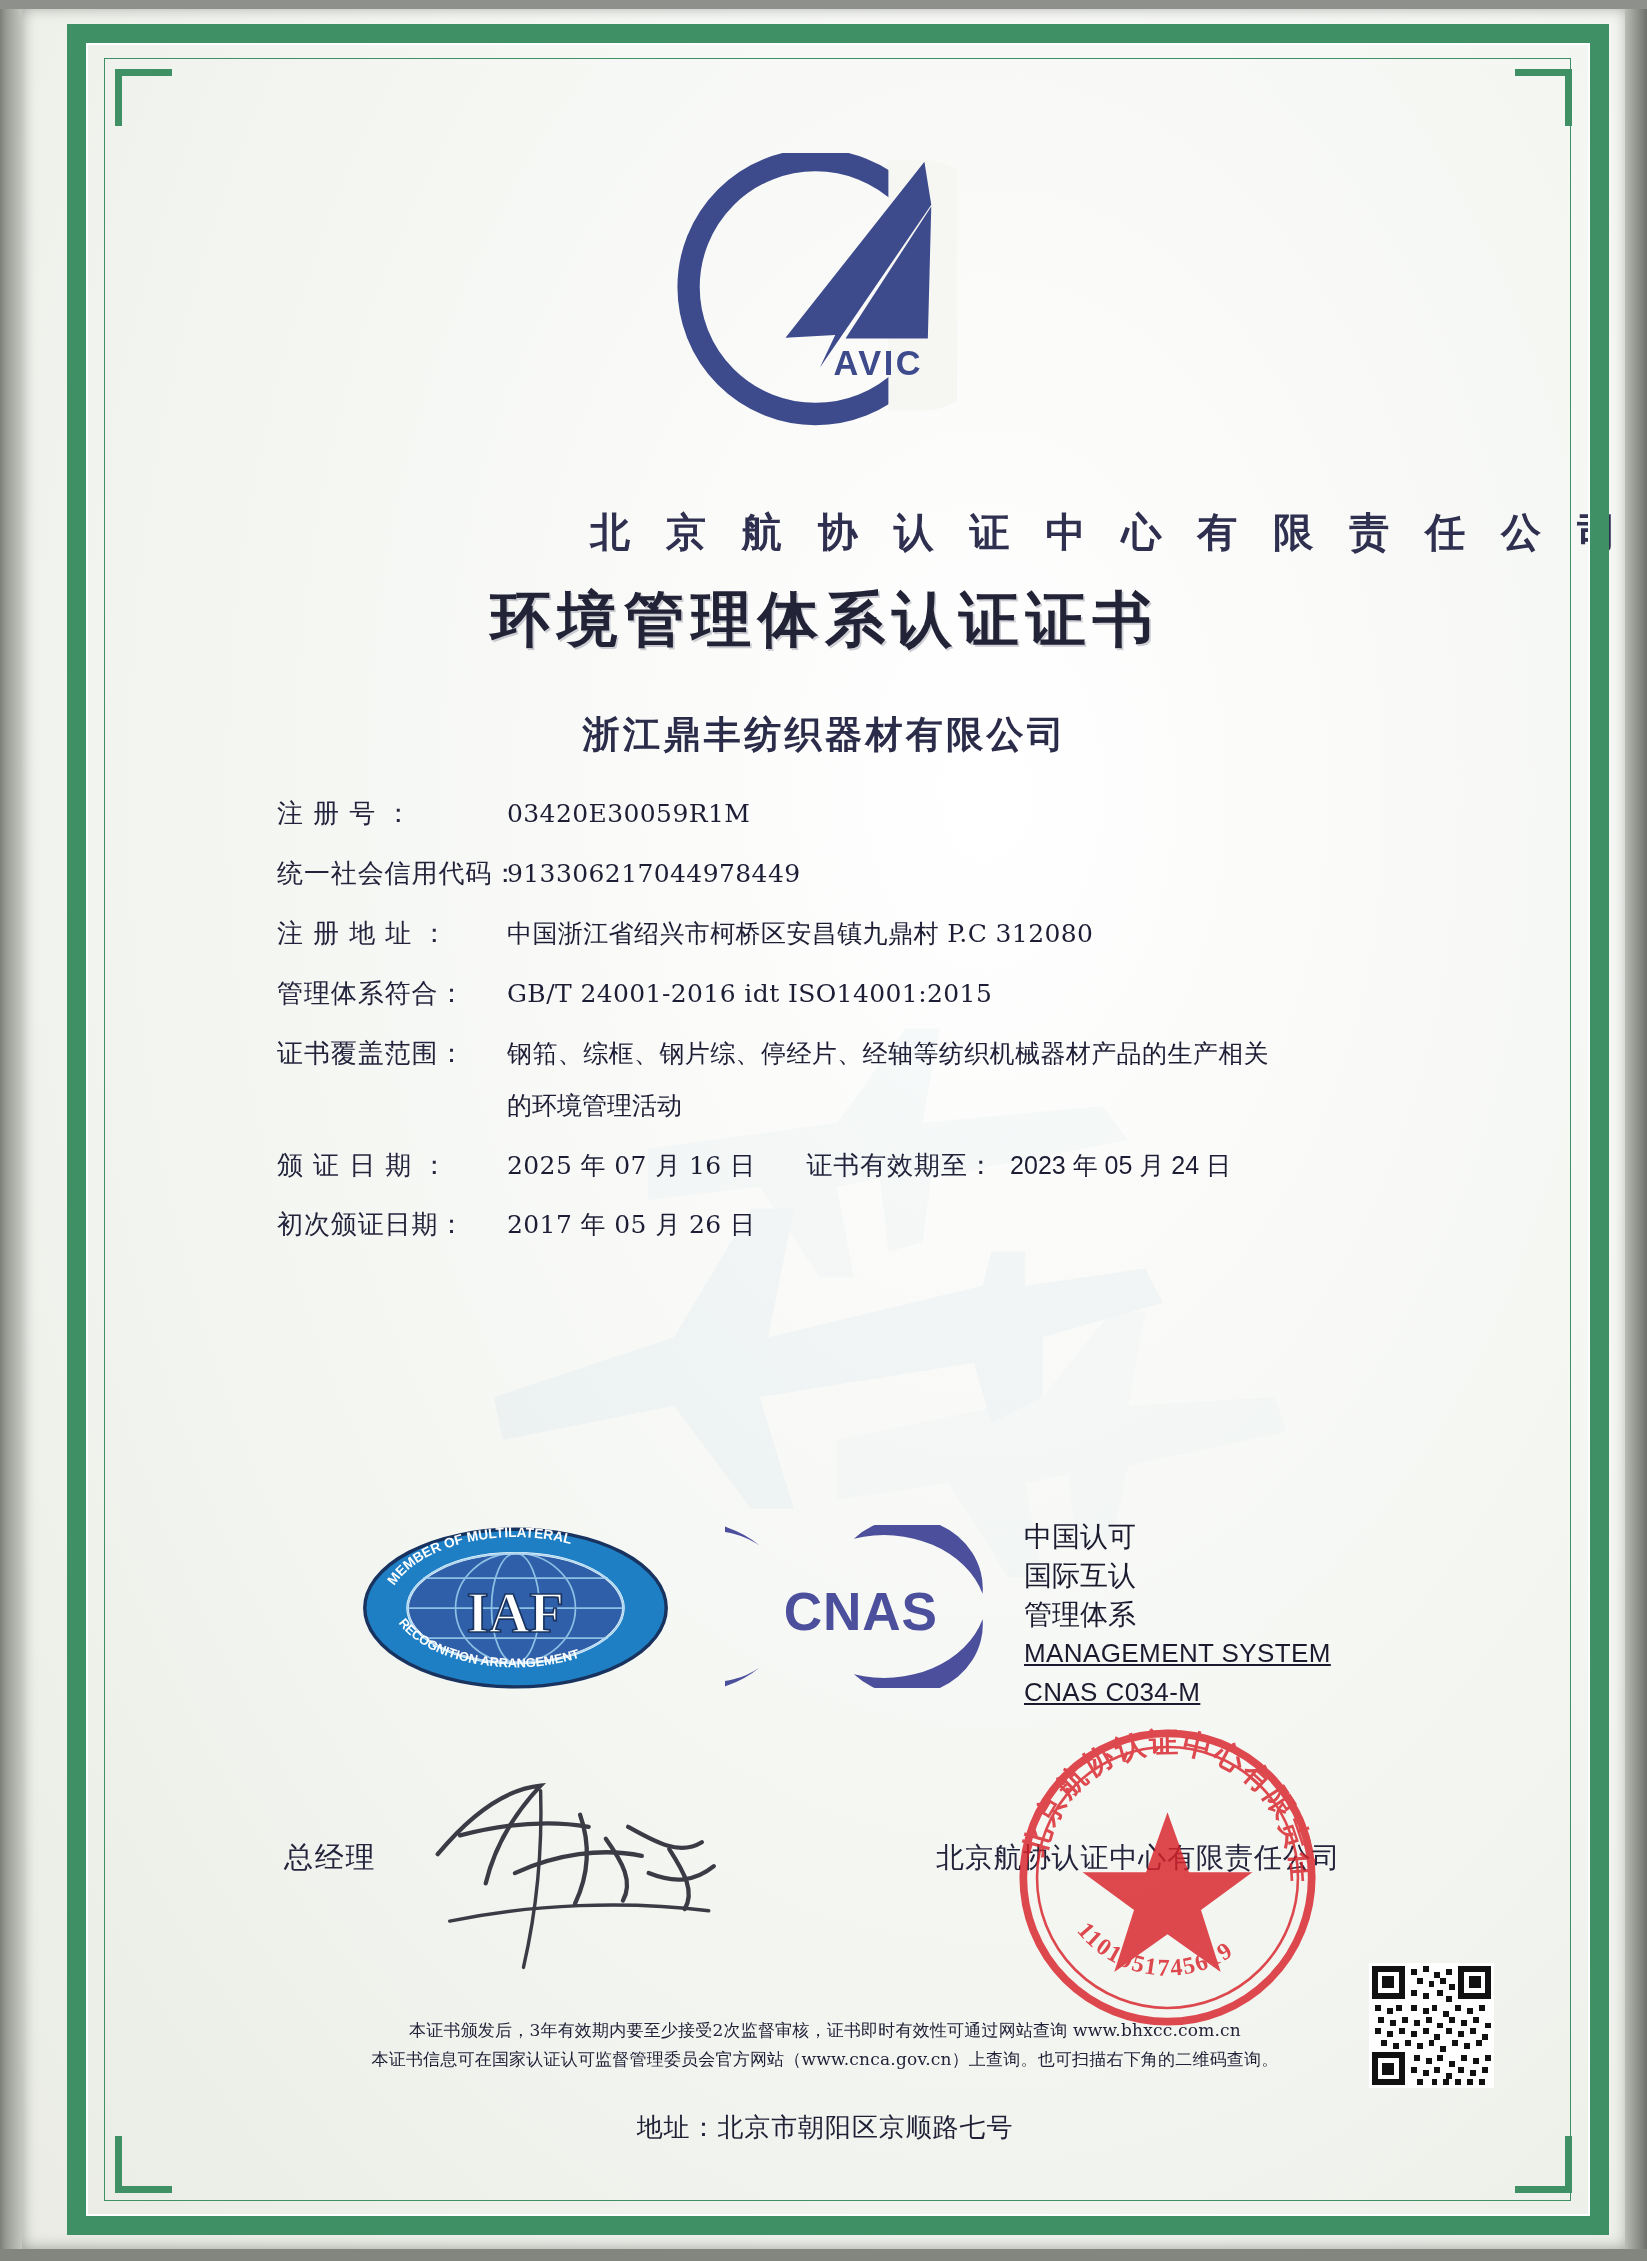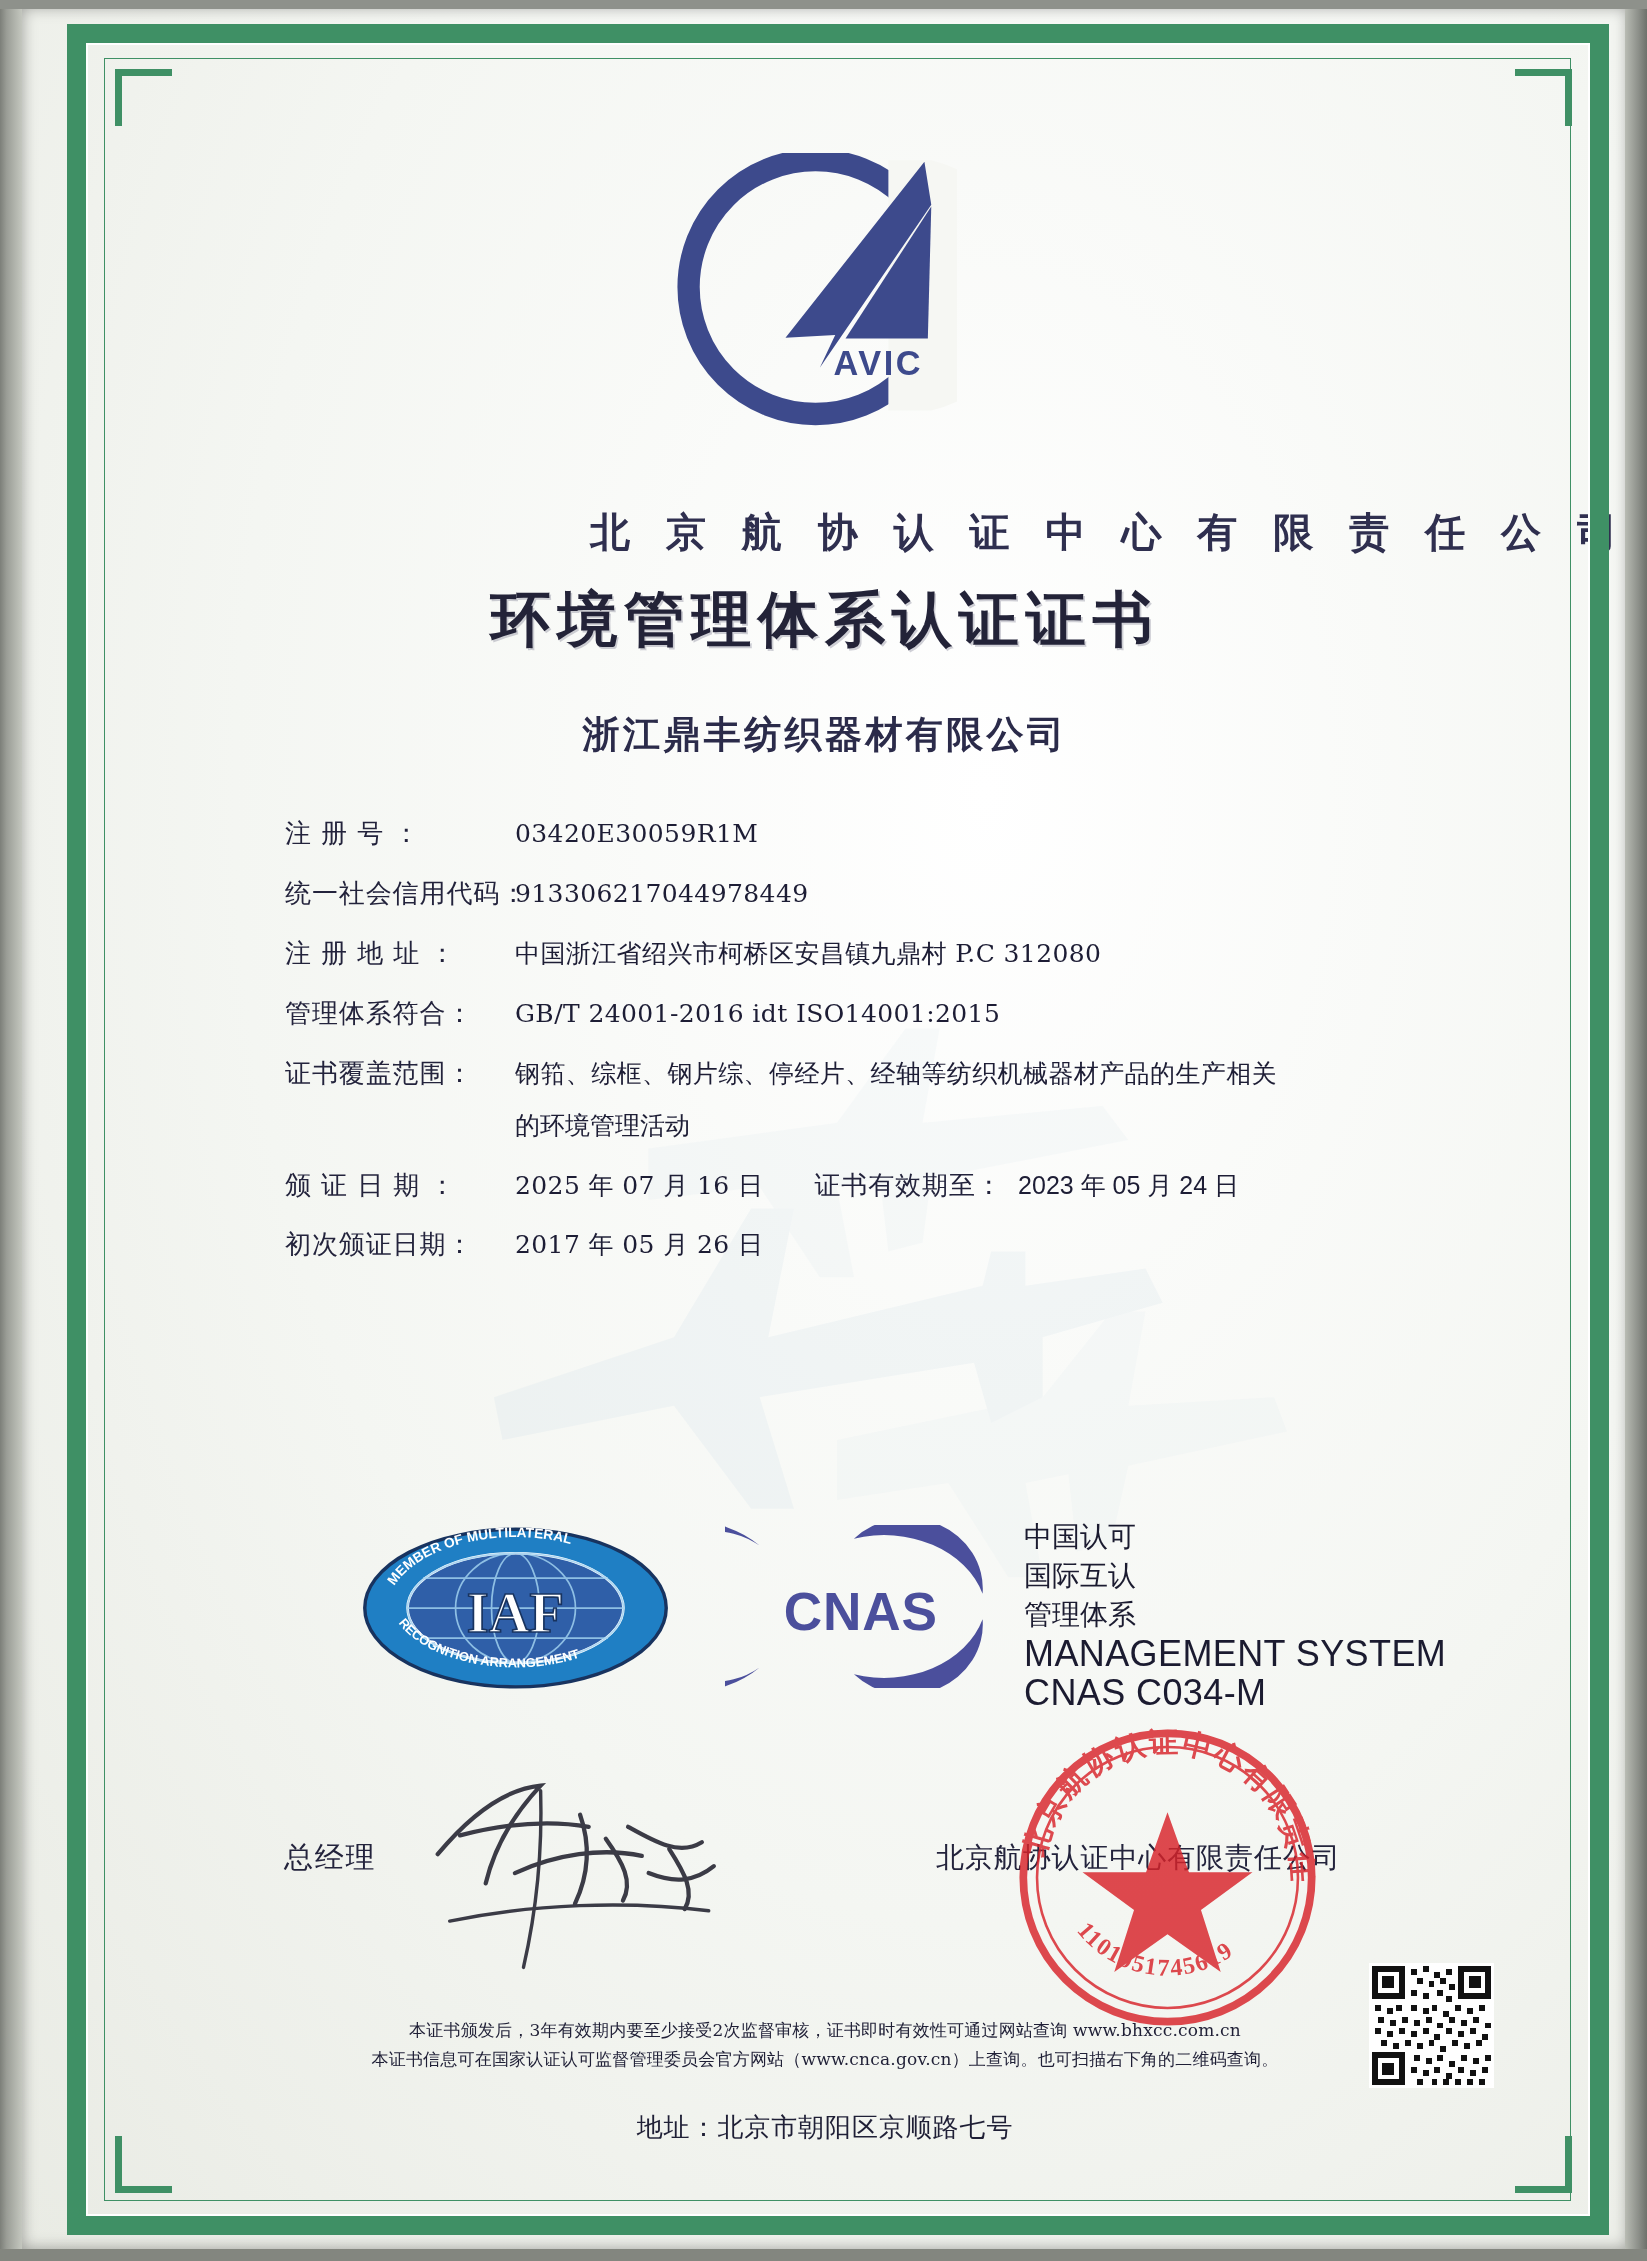--- a/index.html
+++ b/index.html
@@ -102,23 +102,22 @@
     font-family: "DejaVu Serif", serif;
     font-size: 37px;
     letter-spacing: 3.4px;
     color: #2b2b4a;
     font-weight: 600;
   }
 
   
   .fields {
     position: absolute;
-    left: 263px; top: 789px;
+    left: 255px; top: 789px;
     width: 1167px;
-    margin-top: 20px;
   }
   .row {
     display: flex;
     align-items: baseline;
     margin-bottom: 24px;
     min-height: 36px;
   }
   .lbl {
     width: 230px;
     flex: 0 0 230px;
@@ -178,22 +177,23 @@
   .cnas-text {
     position: absolute;
     left: 1002px; top: 1510px;
     font-family: "DejaVu Sans", sans-serif;
     font-size: 28px;
     line-height: 39px;
     color: #1b1b30;
   }
   .cnas-text .en {
     font-family: "Liberation Sans", sans-serif;
-    font-size: 36px;
+    font-size: 26px;
     letter-spacing: 0.4px;
+    text-decoration: underline;
   }
 
   
   .gm-label {
     position: absolute;
     left: 262px; top: 1831px;
     font-family: "DejaVu Serif", serif;
     font-size: 29px;
     color: #23233c;
     letter-spacing: 1.7px;

